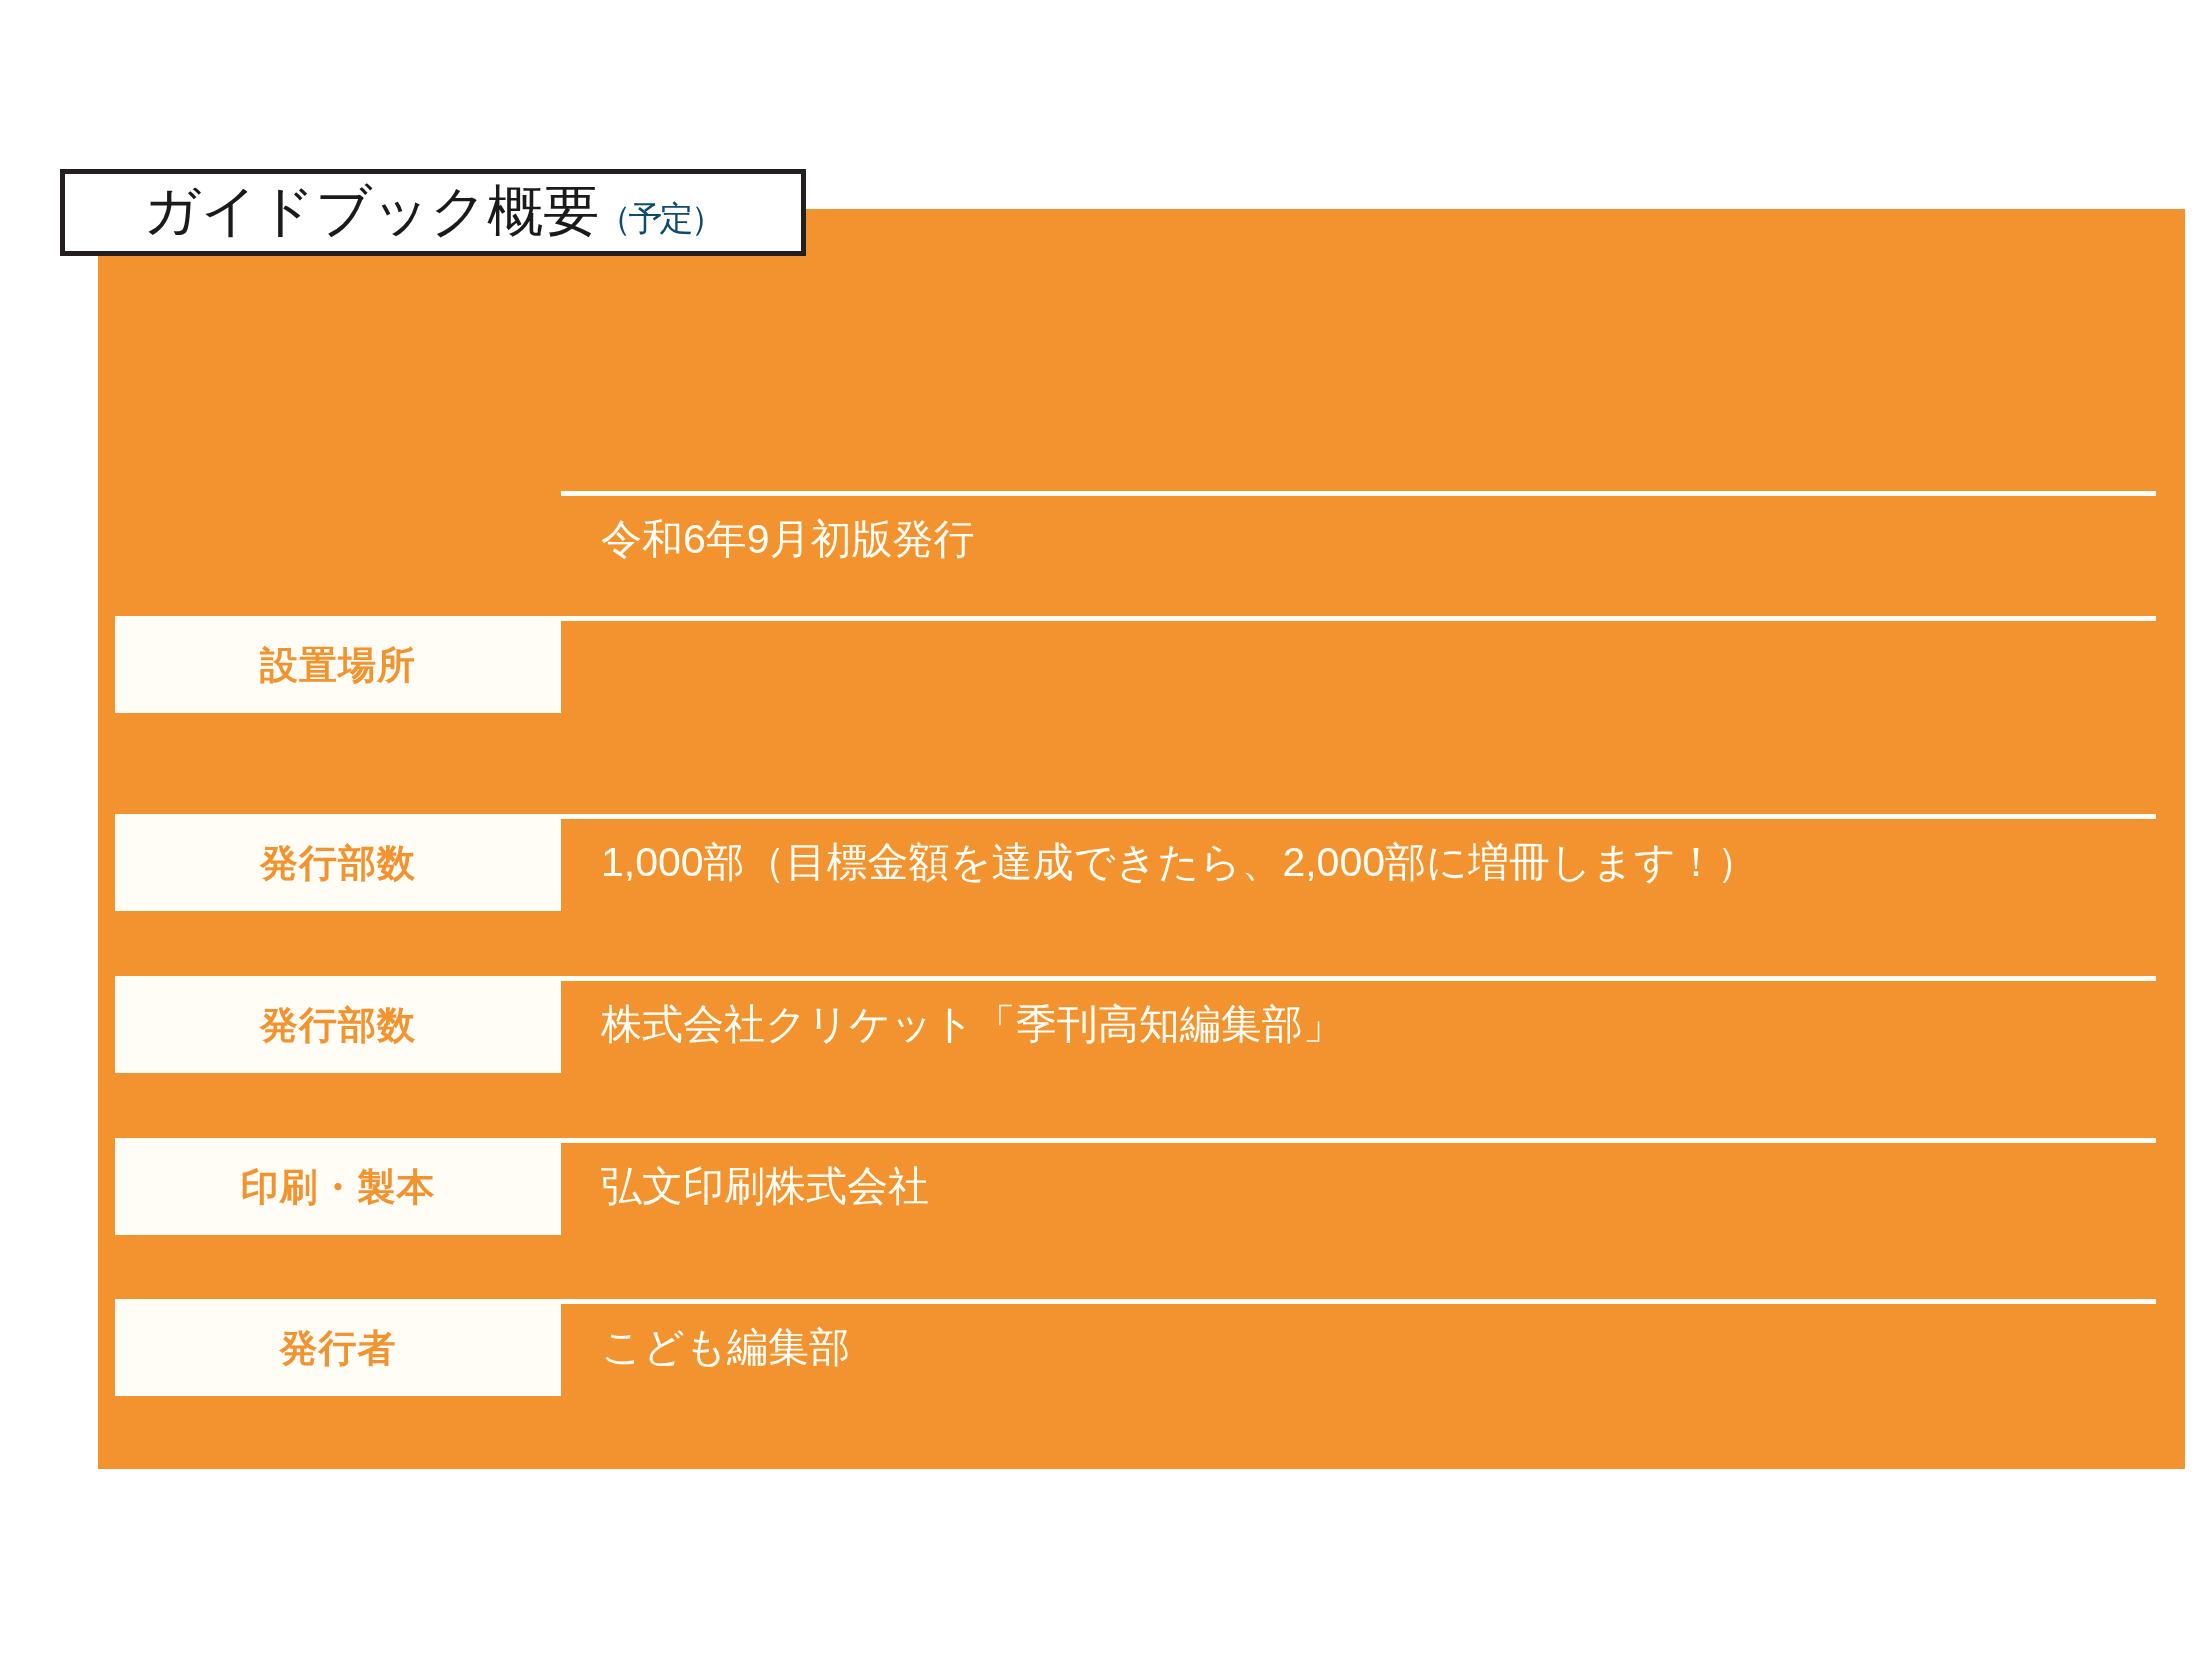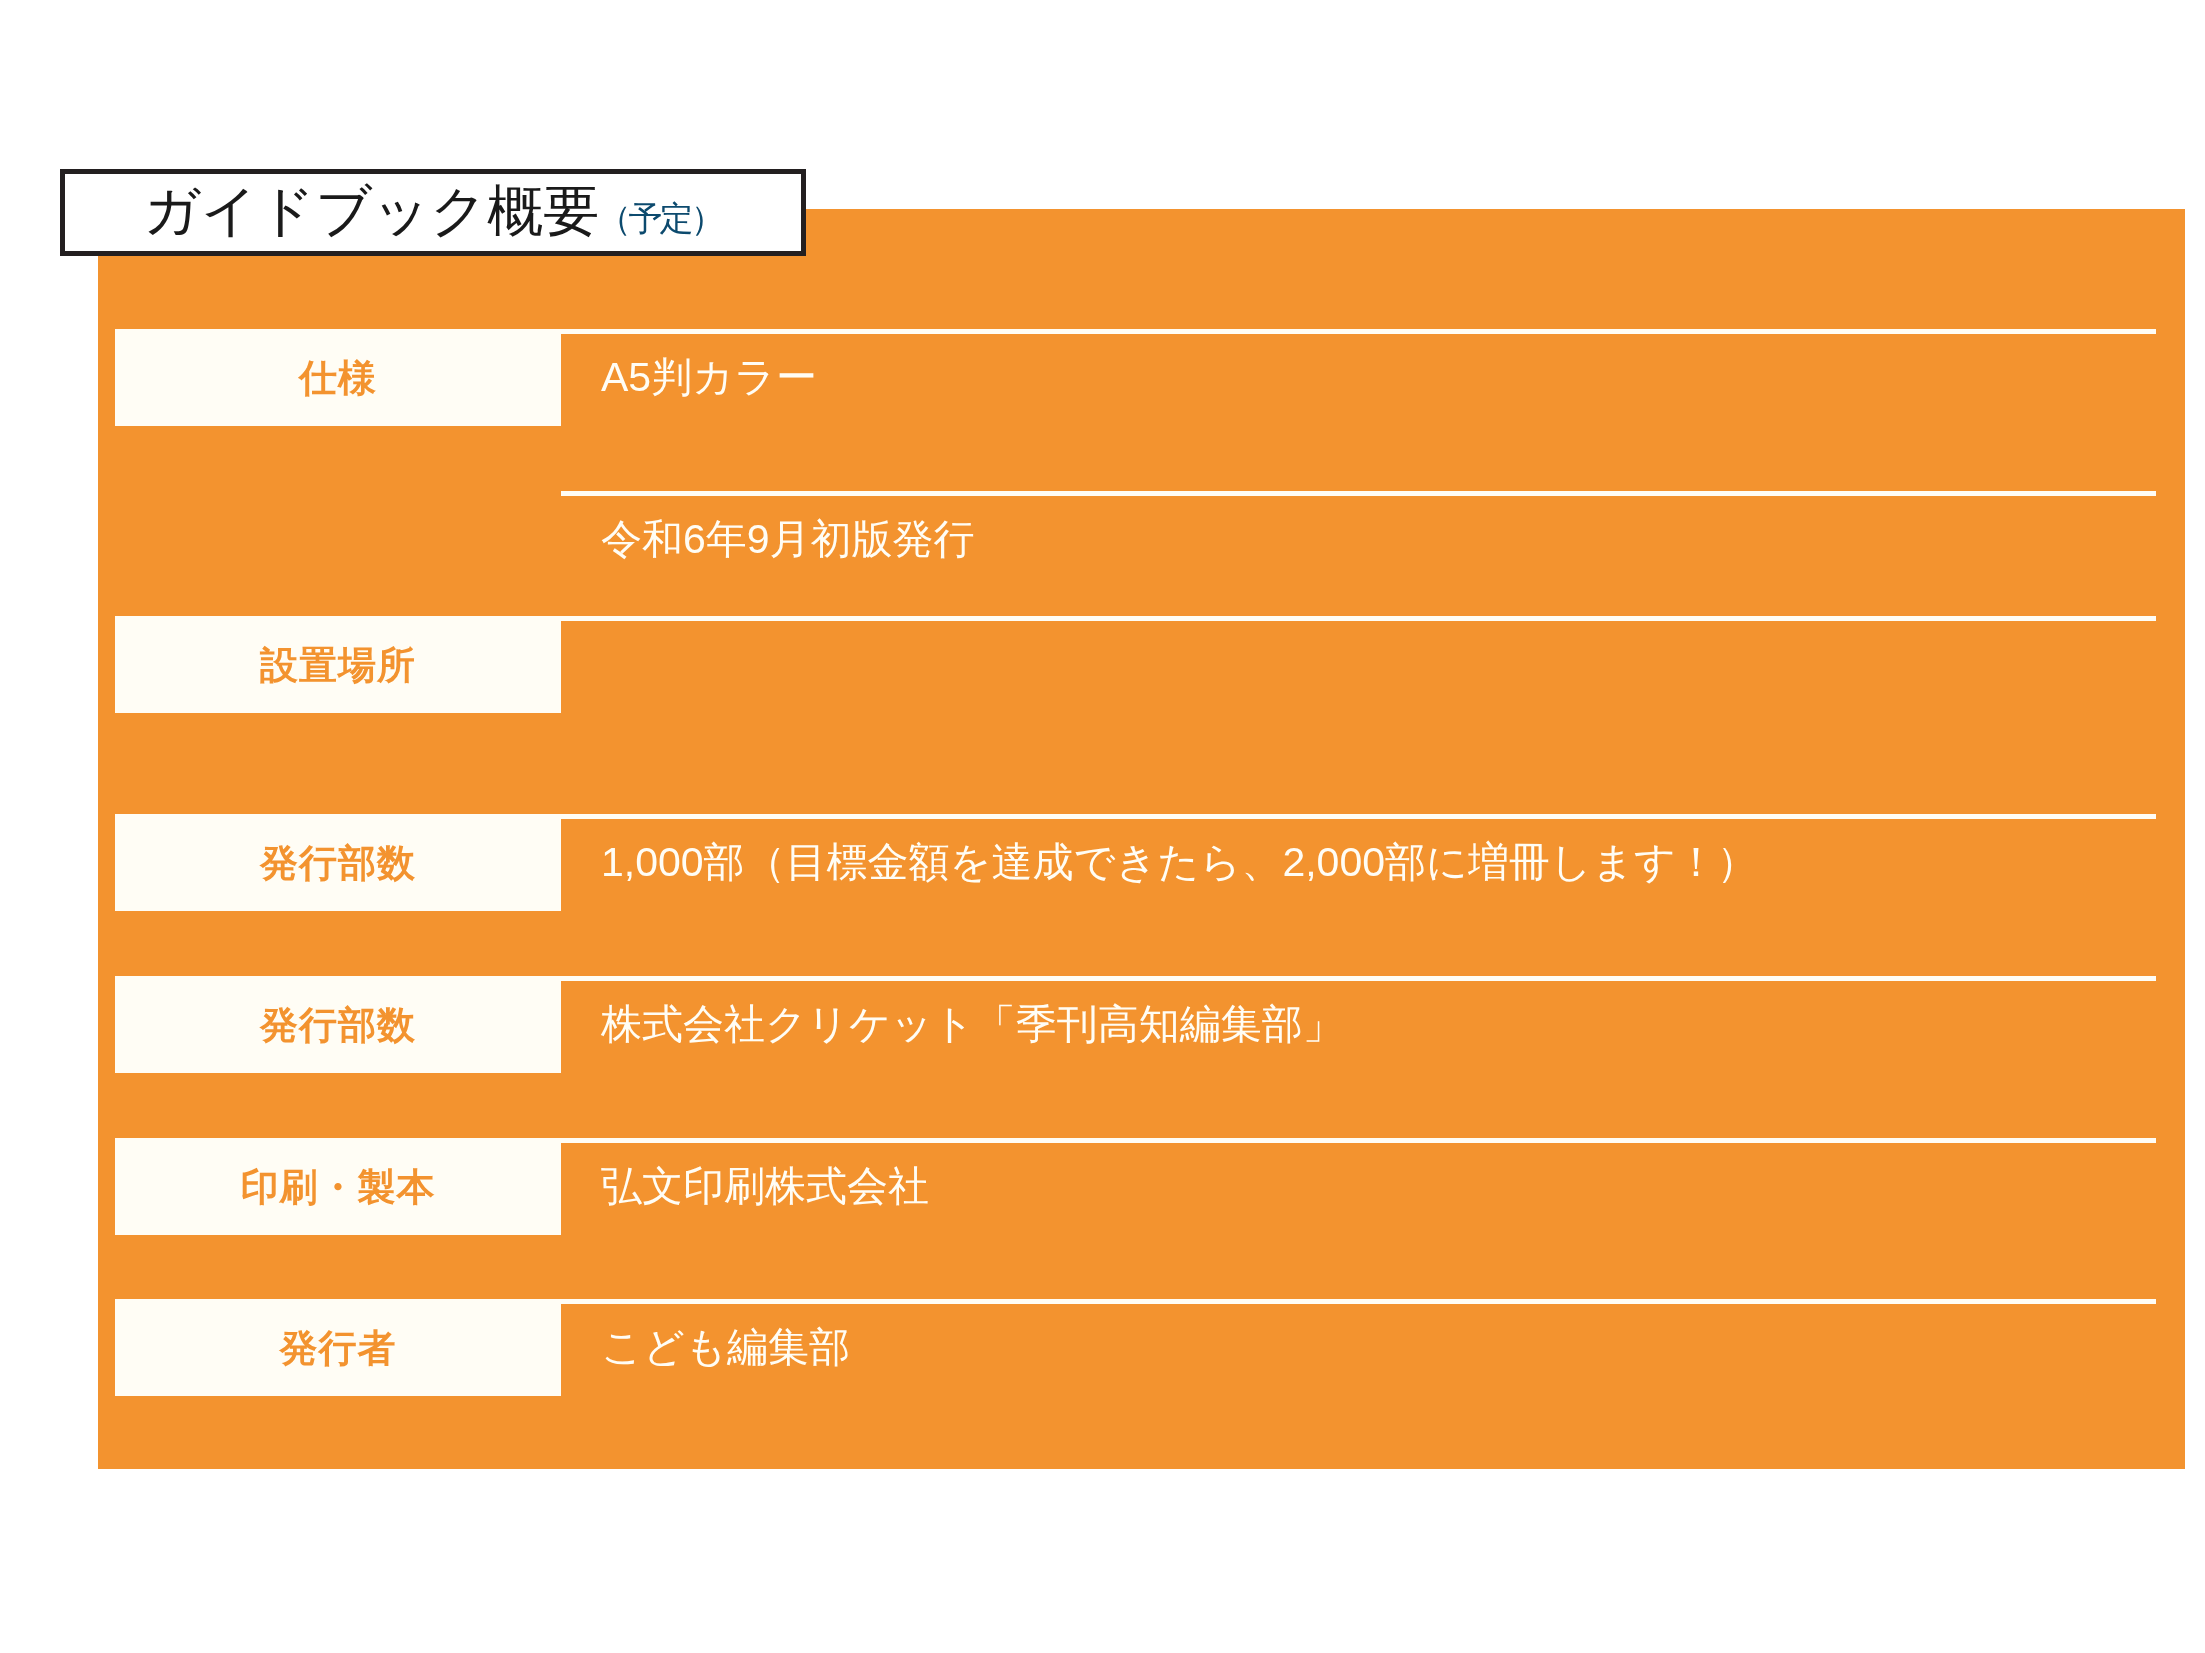--- a/index.html
+++ b/index.html
@@ -121,29 +121,20 @@
     white-space: nowrap;
     letter-spacing: 0px;
   }
 </style>
 </head>
 <body>
 
 <div id="orange-panel"></div>
 
 <div id="rows">
-    <div class="row" style="top: 329px;">
-      <div class="row-divider"></div>
-      <div class="row-label">
-        <span class="row-label-text">仕様</span>
-      </div>
-      <div class="row-value">
-        <span class="row-value-text">A5判カラー</span>
-      </div>
-    </div>
     <div class="row" style="top: 491px;">
       <div class="row-divider"></div>
       <div class="row-value">
         <span class="row-value-text">令和6年9月初版発行</span>
       </div>
     </div>
     <div class="row" style="top: 616px;">
       <div class="row-divider"></div>
       <div class="row-label">
         <span class="row-label-text">設置場所</span>

